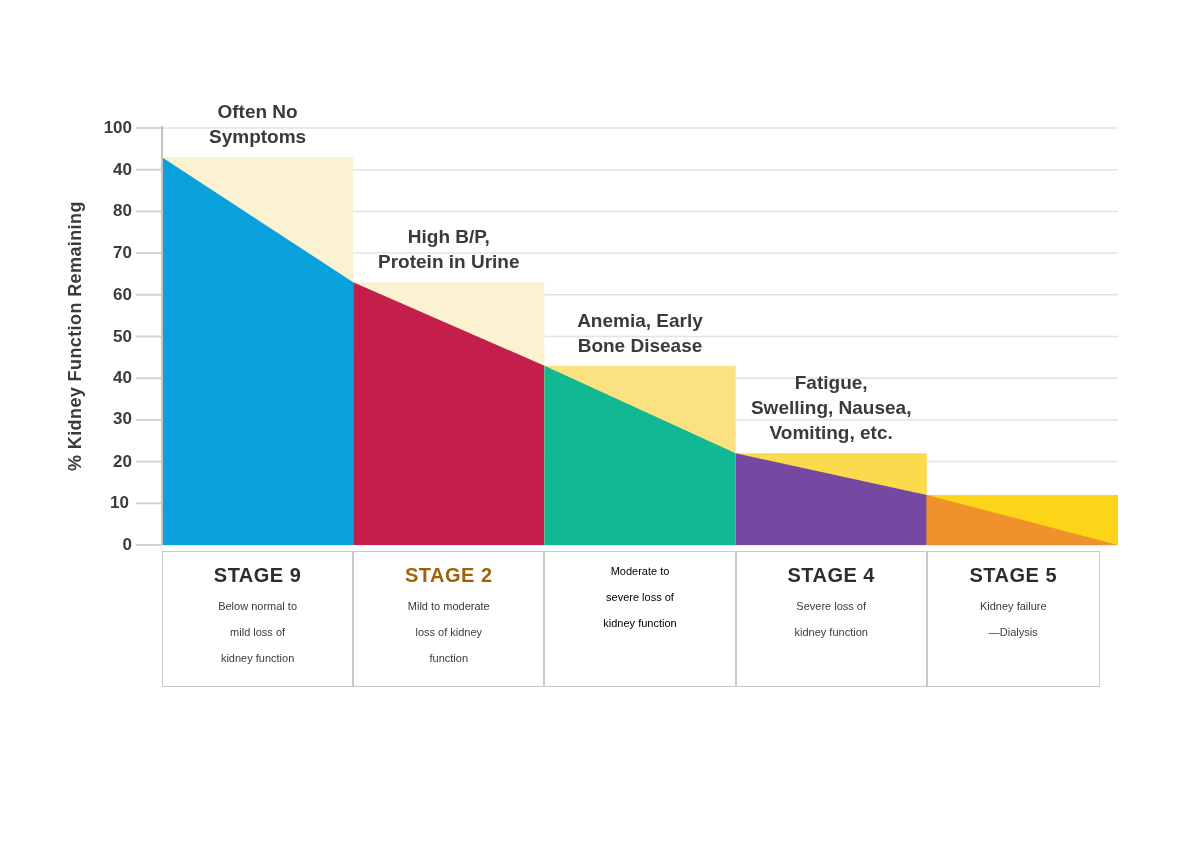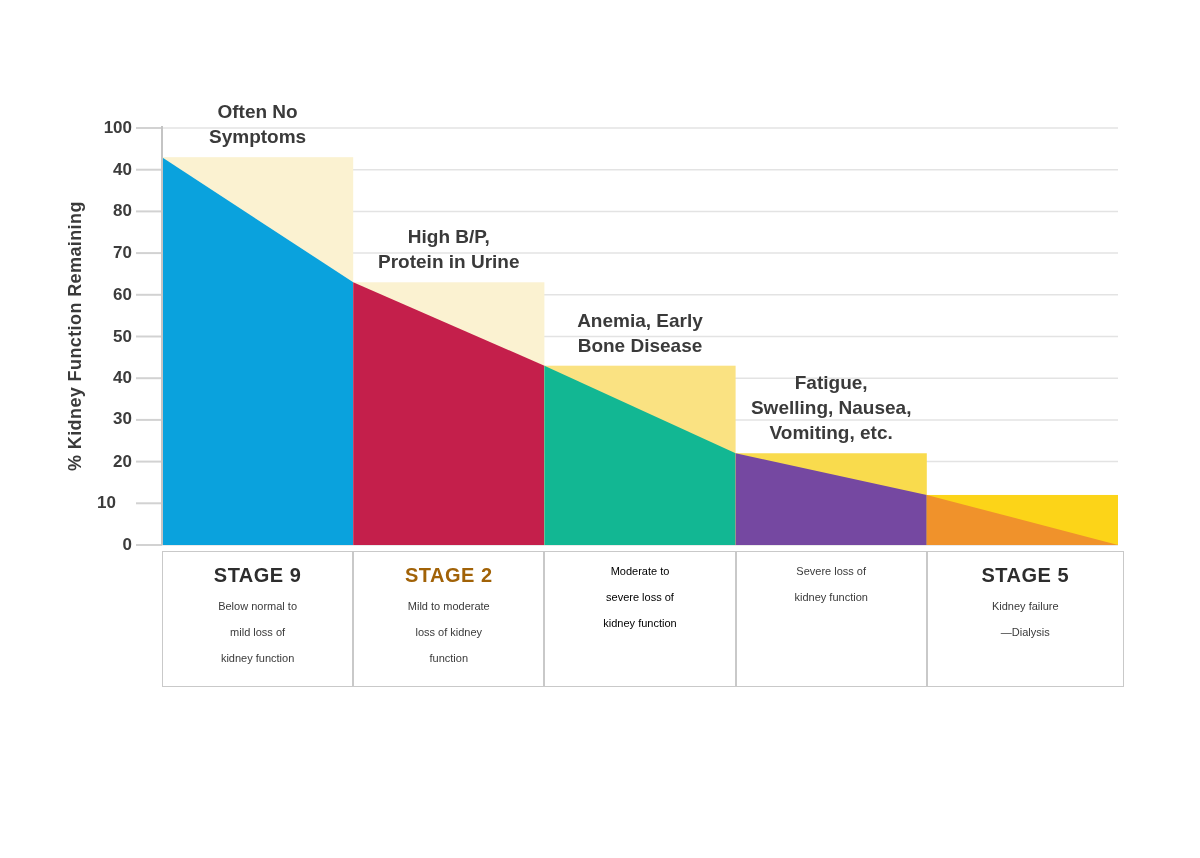--- a/index.html
+++ b/index.html
@@ -67,21 +67,21 @@
       <polygon points="544.4,365.69 735.5999999999999,453.26 735.5999999999999,545 544.4,545" fill="#12B793"></polygon>
       <rect x="735.5999999999999" y="453.26" width="191.2" height="91.74000000000001" fill="#F9DB4D"></rect>
       <polygon points="735.5999999999999,453.26 926.8,494.96 926.8,545 735.5999999999999,545" fill="#7548A1"></polygon>
       <rect x="926.8" y="494.96" width="191.2" height="50.04000000000002" fill="#FCD418"></rect>
       <polygon points="926.8,494.96 1118,545 1118,545 926.8,545" fill="#F0922B"></polygon>
       <line x1="162" y1="126" x2="162" y2="545" stroke="#C4C4C4" stroke-width="2"></line>
     </svg>
   <div class="y-axis-title">% Kidney Function Remaining</div>
   <div id="tick-labels">
       <div class="tick-label" style="left: 86px; top: 535px;">0</div>
-      <div class="tick-label" style="left: 70px; top: 493.3px;">10</div>
+      <div class="tick-label" style="left: 83px; top: 493.3px;">10</div>
       <div class="tick-label" style="left: 86px; top: 451.6px;">20</div>
       <div class="tick-label" style="left: 86px; top: 409px;">30</div>
       <div class="tick-label" style="left: 86px; top: 368.2px;">40</div>
       <div class="tick-label" style="left: 86px; top: 326.5px;">50</div>
       <div class="tick-label" style="left: 86px; top: 284.8px;">60</div>
       <div class="tick-label" style="left: 86px; top: 243.1px;">70</div>
       <div class="tick-label" style="left: 86px; top: 201.4px;">80</div>
       <div class="tick-label" style="left: 86px; top: 159.7px;">40</div>
       <div class="tick-label" style="left: 86px; top: 118px;">100</div>
     </div>
@@ -97,20 +97,21 @@
         <div class="stage-desc" style="color: rgb(58, 58, 58);">Below normal to<br>mild loss of<br>kidney function</div>
       </div>
       <div class="stage-cell" style="left: 353.2px; top: 551px; width: 191.2px; height: 136px; border-color: rgb(201, 201, 201);">
         <div class="stage-title" style="color: #a16207;">STAGE 2</div>
         <div class="stage-desc" style="color: rgb(58, 58, 58);">Mild to moderate<br>loss of kidney<br>function</div>
       </div>
       <div class="stage-cell" style="left: 544.4px; top: 551px; width: 191.2px; height: 136px; border-color: rgb(201, 201, 201);">
         <div class="stage-desc" style="color: #000000; text-align: center;">Moderate to<br>severe loss of<br>kidney function</div>
       </div>
       <div class="stage-cell" style="left: 735.6px; top: 551px; width: 191.2px; height: 136px; border-color: rgb(201, 201, 201);">
+        <div class="stage-title" style="color: rgb(45, 45, 45);">STAGE 4</div>
         <div class="stage-desc" style="color: rgb(58, 58, 58);">Severe loss of<br>kidney function</div>
       </div>
-      <div class="stage-cell" style="left: 926.8px; top: 551px; width: 197px; height: 136px; border-color: rgb(201, 201, 201);">
+      <div class="stage-cell" style="left: 926.8px; top: 551px; width: 173px; height: 136px; border-color: rgb(201, 201, 201);">
         <div class="stage-title" style="color: rgb(45, 45, 45);">STAGE 5</div>
         <div class="stage-desc" style="color: rgb(58, 58, 58);">Kidney failure<br>—Dialysis</div>
       </div>
     </div>
 </div>
 
 </body></html>

